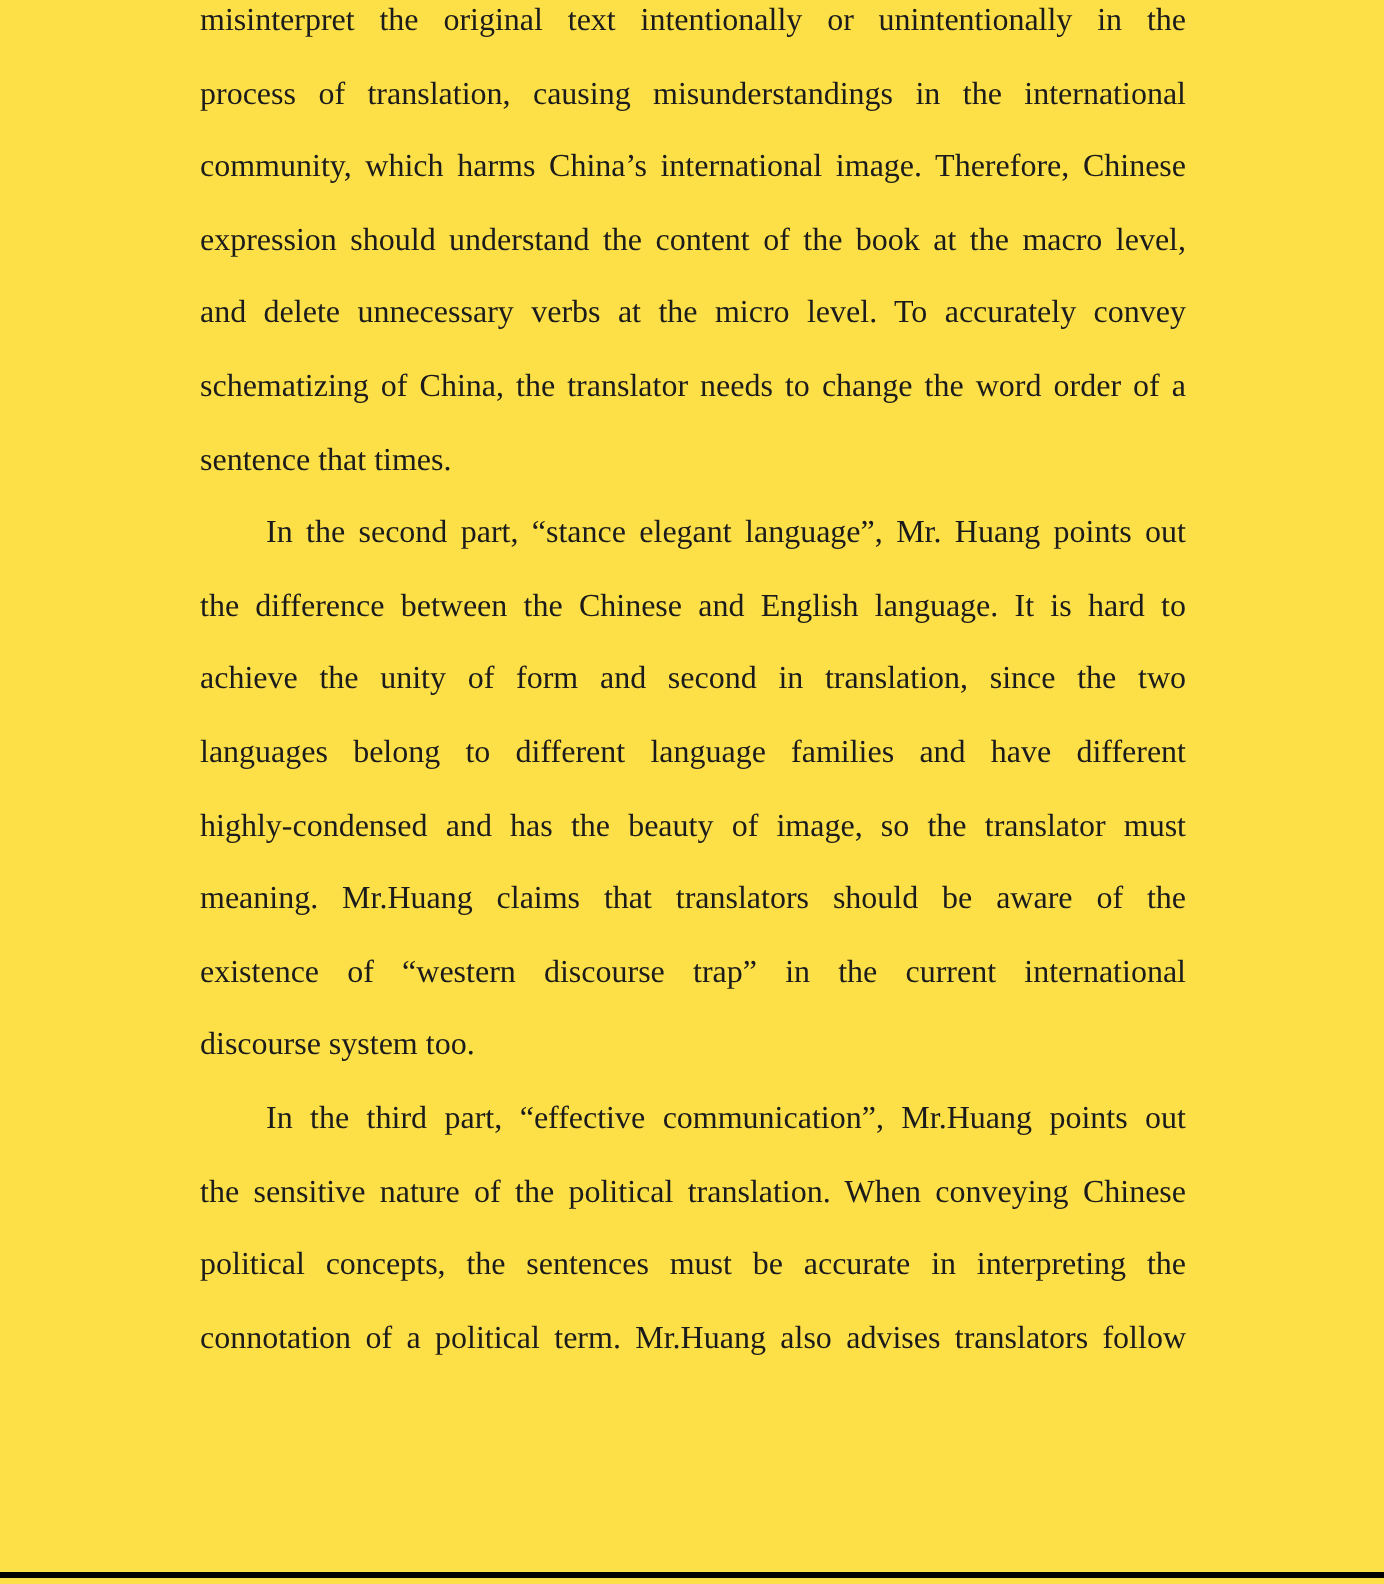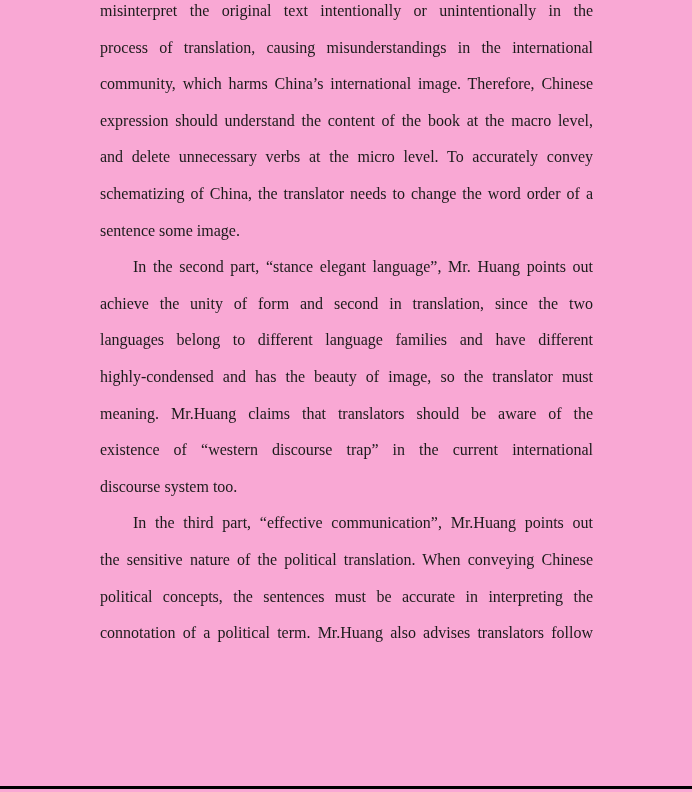--- a/index.html
+++ b/index.html
@@ -10,21 +10,21 @@
   body {
     width: 692px;
     height: 792px;
     overflow: hidden;
     font-family: "Liberation Serif", "DejaVu Serif", serif;
   }
   .page {
     position: relative;
     width: 692px;
     height: 792px;
-    background: #f9a8d4;
+    background: #fde047;
     overflow: hidden;
   }
   .text-block {
     position: absolute;
     left: 100px;
     top: -7px;
     width: 493px;
     font-size: 16px;
     line-height: 36.6px;
     color: #1b1b1b;
@@ -54,22 +54,23 @@
 <body>
 
 <main class="page">
   <div class="text-block" id="text-block" style="color: rgb(27, 27, 27);">
       <div class="text-line">misinterpret the original text intentionally or unintentionally in the</div>
       <div class="text-line">process of translation, causing misunderstandings in the international</div>
       <div class="text-line">community, which harms China’s international image. Therefore, Chinese</div>
       <div class="text-line">expression should understand the content of the book at the macro level,</div>
       <div class="text-line">and delete unnecessary verbs at the micro level. To accurately convey</div>
       <div class="text-line">schematizing of China, the translator needs to change the word order of a</div>
-      <div class="text-line plain-last">sentence some image.</div>
+      <div class="text-line plain-last">sentence that times.</div>
       <div class="text-line indent">In the second part, “stance elegant language”, Mr. Huang points out</div>
+      <div class="text-line">the difference between the Chinese and English language. It is hard to</div>
       <div class="text-line">achieve the unity of form and second in translation, since the two</div>
       <div class="text-line">languages belong to different language families and have different</div>
       <div class="text-line">highly-condensed and has the beauty of image, so the translator must</div>
       <div class="text-line">meaning. Mr.Huang claims that translators should be aware of the</div>
       <div class="text-line">existence of “western discourse trap” in the current international</div>
       <div class="text-line plain-last">discourse system too.</div>
       <div class="text-line indent">In the third part, “effective communication”, Mr.Huang points out</div>
       <div class="text-line">the sensitive nature of the political translation. When conveying Chinese</div>
       <div class="text-line">political concepts, the sentences must be accurate in interpreting the</div>
       <div class="text-line">connotation of a political term. Mr.Huang also advises translators follow</div>

